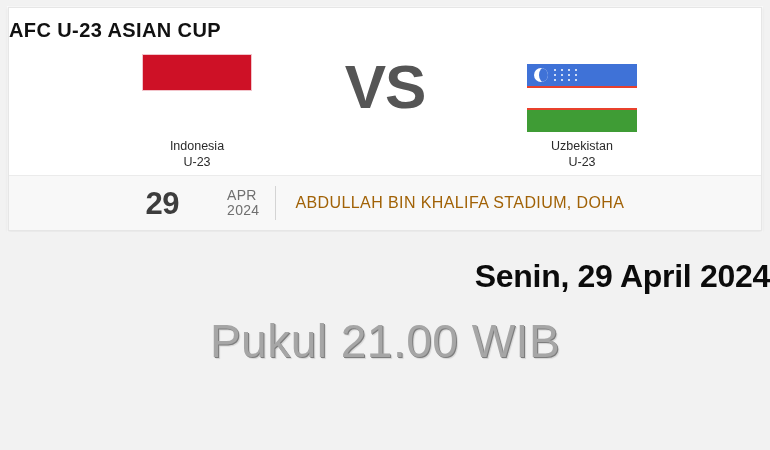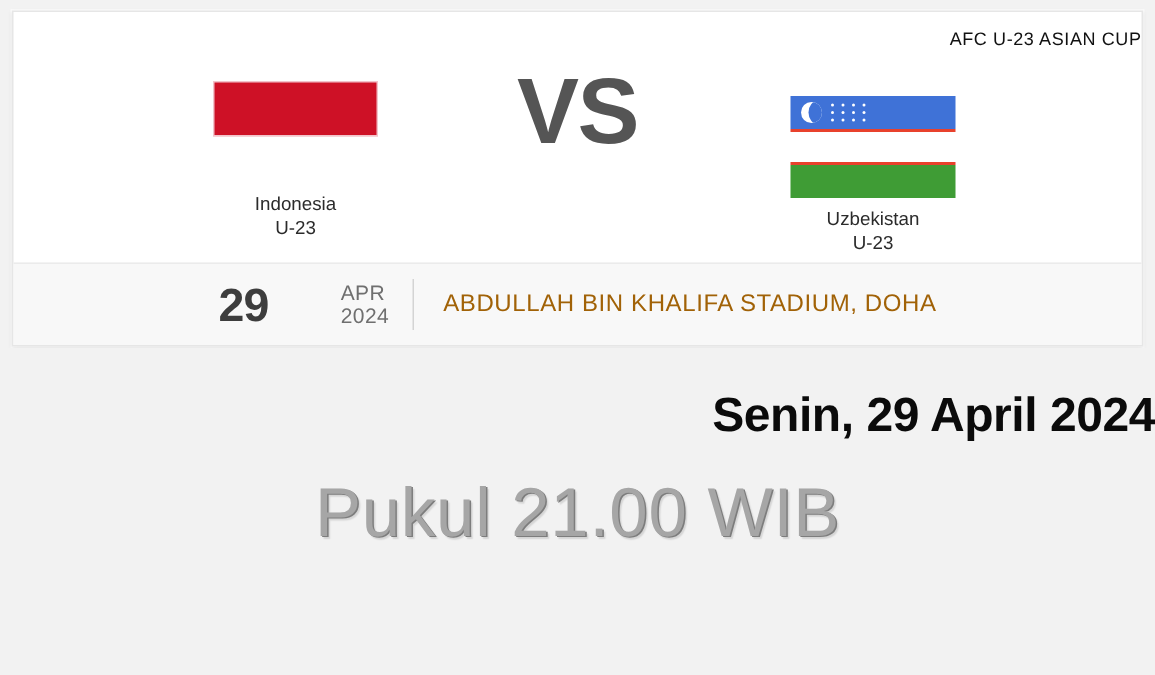--- a/index.html
+++ b/index.html
@@ -33,23 +33,23 @@
     position: relative;
     height: 168px;
   }
 
   
   #tournament-title {
     position: absolute;
     top: 11px;
     left: 0;
     width: 100%;
-    text-align: right;
-    font-size: 12px;
-    font-weight: normal;
+    text-align: left;
+    font-size: 20px;
+    font-weight: bold;
     letter-spacing: 0.4px;
     color: #111111;
     font-family: "Liberation Sans", sans-serif;
   }
 
   
   .team {
     position: absolute;
     width: 220px;
     text-align: center;
@@ -144,27 +144,28 @@
     width: 2.2px; height: 2.2px;
     background: #ffffff;
     border-radius: 50%;
   }
 
   .team-name {
     font-size: 12.5px;
     line-height: 16px;
     color: #2b2b2b;
     font-family: "Liberation Sans", sans-serif;
+    margin-top: 10px;
   }
   #team-away .team-name { margin-top: 6px; }
 
   
   #vs-label {
     position: absolute;
-    left: 0; top: 36px;
+    left: 0; top: 48px;
     width: 100%;
     text-align: center;
     font-size: 62px;
     line-height: 62px;
     font-weight: bold;
     color: #555555;
     letter-spacing: -1px;
     font-family: "Liberation Sans", sans-serif;
   }
 

